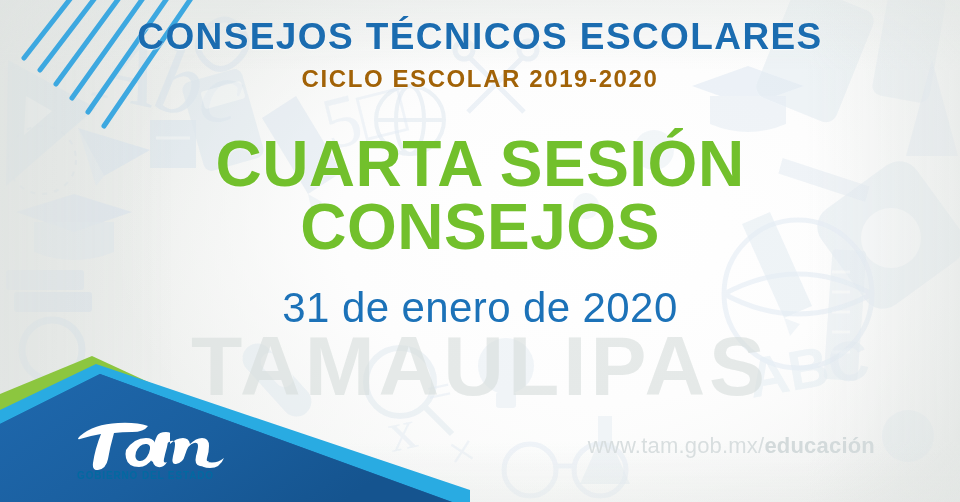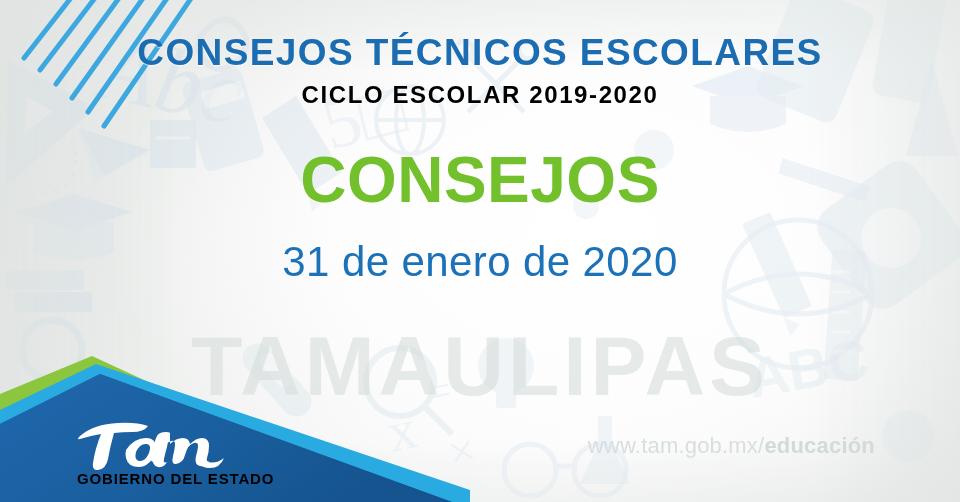--- a/index.html
+++ b/index.html
@@ -61,35 +61,35 @@
 
   
   .text-block {
     position: absolute;
     left: 0; right: 0;
     top: 0;
     text-align: center;
   }
   .title-main {
     margin: 0;
-    padding-top: 34px;
+    padding-top: 18px;
     font-size: 37px;
     font-weight: 700;
     letter-spacing: 1.4px;
     color: #1b6cb0;
     line-height: 1.05;
     text-shadow: 0 1px 1px rgba(255,255,255,.75);
   }
   .title-sub {
     margin: 0;
     padding-top: 9px;
     font-size: 24px;
     font-weight: 700;
     letter-spacing: 1.6px;
-    color: #000000;
+    color: #a16207;
     line-height: 1.05;
     text-shadow: 0 1px 1px rgba(255,255,255,.7);
   }
   .headline {
     margin: 0;
     padding-top: 42px;
     font-size: 64px;
     font-weight: 700;
     letter-spacing: .5px;
     line-height: .98;
@@ -118,24 +118,24 @@
     top: 420px;
     width: 160px;
     height: 50px;
     pointer-events: none;
   }
   .banner-wordmark svg { display:block; }
   .banner-gob {
     position: absolute;
     left: 77px;
     top: 470px;
-    font-size: 15px;
+    font-size: 10px;
     font-weight: 700;
     letter-spacing: .85px;
-    color: #000000;
+    color: #0369a1;
     white-space: nowrap;
   }
 
   
   .url {
     position: absolute;
     right: 85px;
     top: 433px;
     font-size: 22px;
     font-weight: 400;
@@ -331,20 +331,21 @@
         <path d="M 170 -6 L 88 112"></path>
         <path d="M 194 -6 L 104 126"></path>
       </g>
     </svg>
   </div>
 
   <div class="text-block">
     <h1 class="title-main">CONSEJOS TÉCNICOS ESCOLARES</h1>
     <h2 class="title-sub">CICLO ESCOLAR 2019-2020</h2>
     <div class="headline">
+      <span class="line1">CUARTA SESIÓN</span>
       <span class="line2">CONSEJOS</span>
     </div>
     <div class="date-line">31 de enero de 2020</div>
   </div>
 
   <div class="banner">
     <svg width="480" height="152" viewBox="0 0 480 152" xmlns="http://www.w3.org/2000/svg">
 
       <path d="M 0 44 L 92 6 L 300 102 L 300 152 L 0 152 Z" fill="#8cc63f"></path>
 

